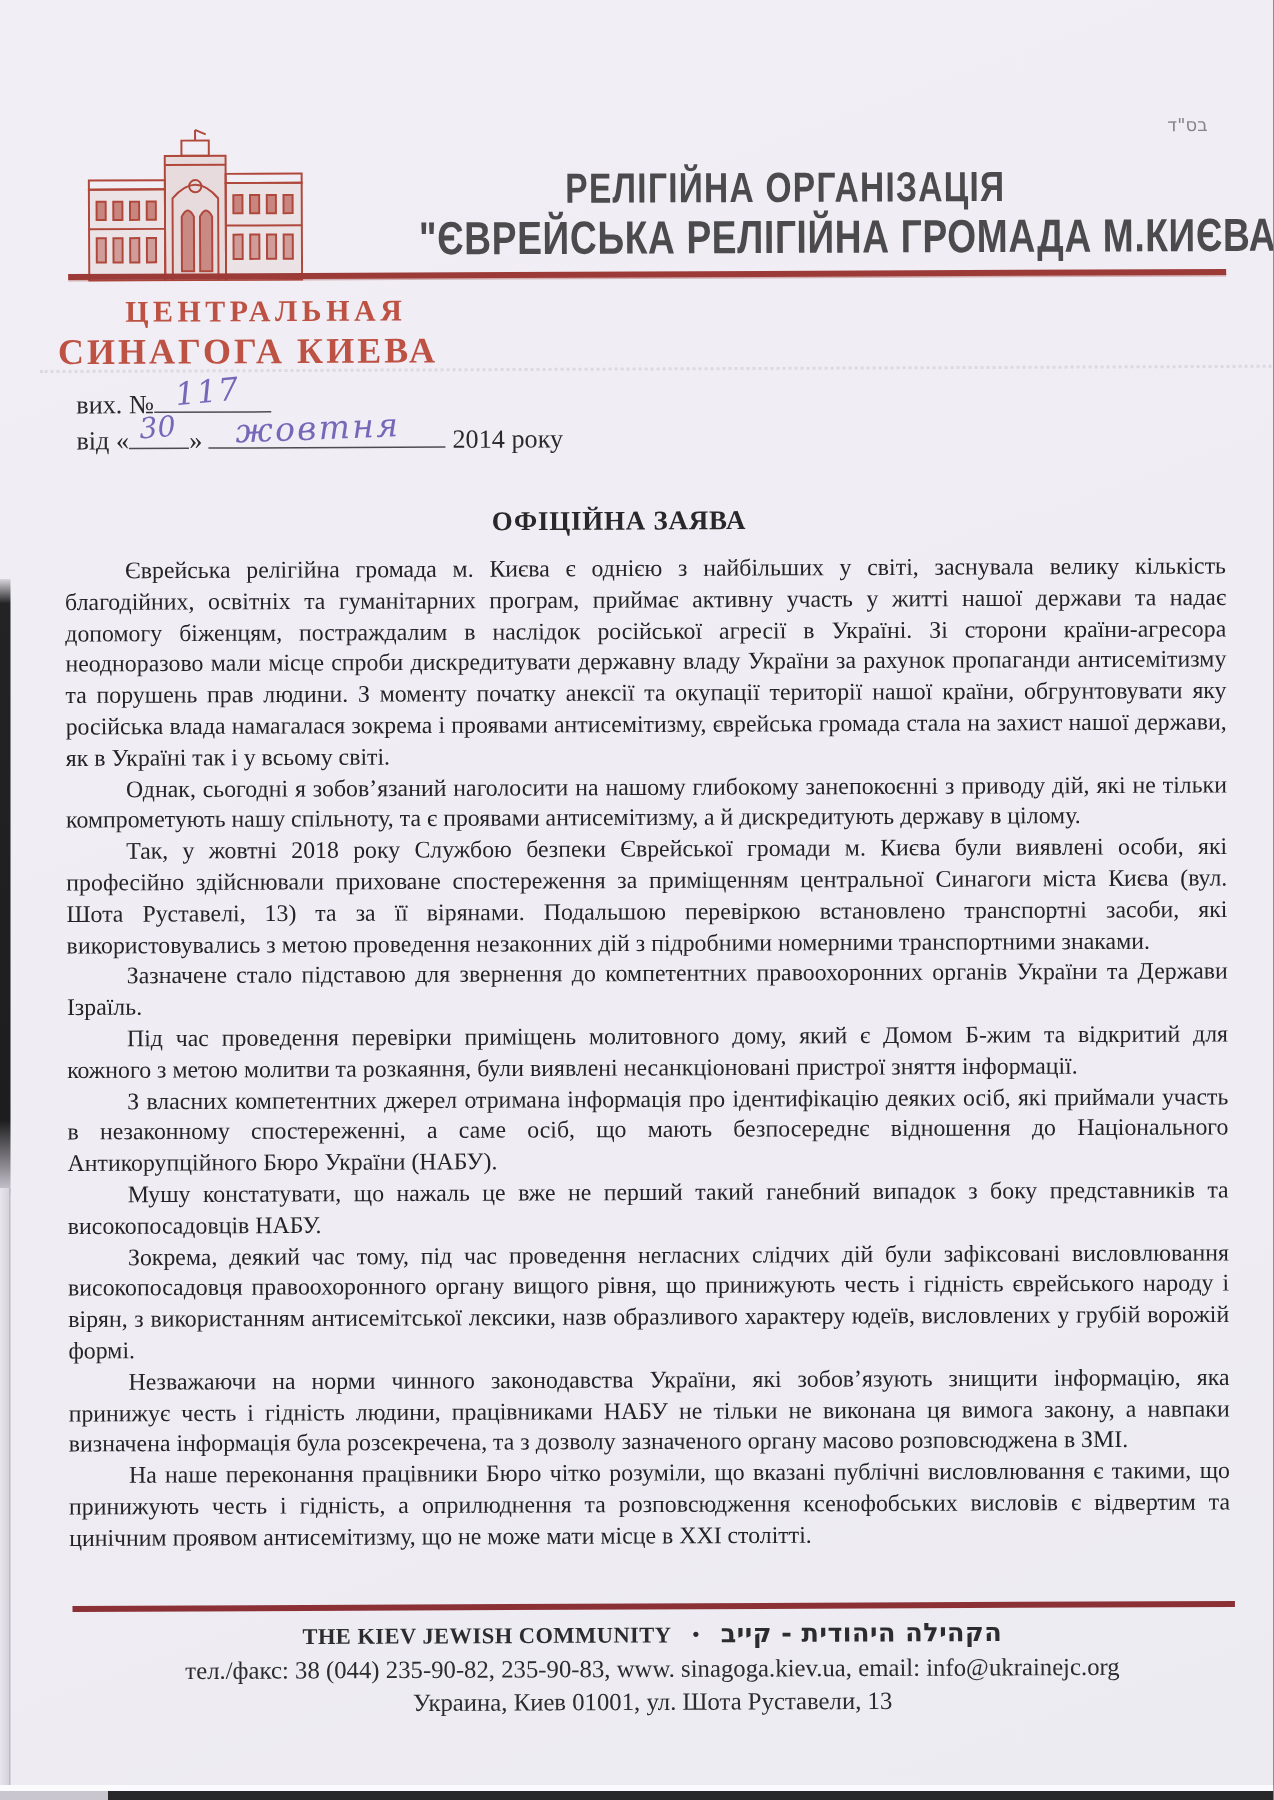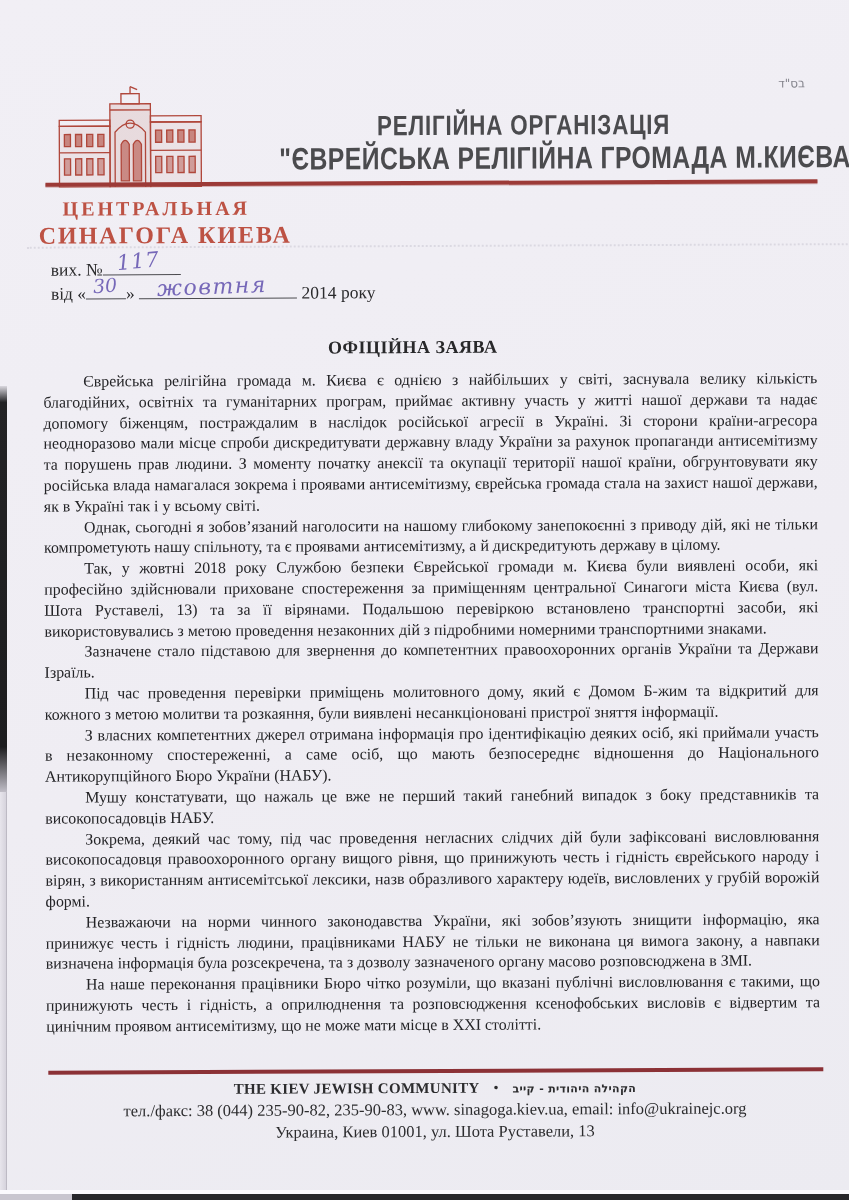--- a/index.html
+++ b/index.html
@@ -29,21 +29,21 @@
     font-family:"Liberation Sans", sans-serif; font-weight:700; color:#4b4b4e; line-height:1.12; }
   .org-line { display:inline-block; transform:scaleX(0.8); transform-origin:center; white-space:nowrap; }
   .org-line1 { font-size:28px; letter-spacing:1px; }
   .org-line2 { font-size:31px; letter-spacing:0.5px; margin-top:1px; }
   .red-rule { position:absolute; left:47px; right:30px; top:181px; height:4px;
     background:#9c3a37; box-shadow:0 1px 0 rgba(156,58,55,.35); }
   .artifact-line { position:absolute; left:28px; right:0; top:245px; height:0;
     border-top:2px dotted #cbc8d4; opacity:.55; }
   .logo-caption { position:absolute; left:40px; top:196px; color:#bd5244;
     font-family:"Liberation Serif", serif; font-weight:700; line-height:1.1; }
-  .cap1 { font-size:20px; letter-spacing:3px; padding-left:24px; }
+  .cap1 { font-size:20px; letter-spacing:3px; padding-left:24px;text-align:center; }
   .cap2 { font-size:24px; letter-spacing:2px; margin-top:3px; }
 
   
   .ref { position:absolute; left:52px; top:256px; font-size:17.5px; line-height:24px; color:#2a2a2c; }
   .blank { display:inline-block; border-bottom:1.4px solid #4c4c50; position:relative; height:17px; vertical-align:baseline; }
   .blank-no { width:78px; }
   .blank-day { width:40px; }
   .blank-month { width:158px; }
   .hw { position:absolute; color:#7668b8; font-style:italic; font-family:"DejaVu Serif", serif;
     white-space:nowrap; pointer-events:none; }
@@ -56,21 +56,21 @@
     font-weight:700; font-size:18px; letter-spacing:.5px; color:#28282a; }
   .body-text { position:absolute; left:44px; right:31px; top:370px;
     font-size:15.9px; line-height:20.8px; text-align:justify; color:#242427; }
   .body-text p { margin:0; text-indent:40px; }
 
   
   .footer-rule { position:absolute; left:46px; right:28px; top:1069px; height:4px; background:#8b3136; }
   .footer { position:absolute; left:30px; right:14px; top:1080px; text-align:center; color:#2c2c2e; }
   .f-line1 { font-size:15px; font-weight:700; letter-spacing:.3px; }
   .f-bullet { margin:0 14px; font-size:13px; position:relative; top:-1px; }
-  .f-he { font-family:"DejaVu Sans", sans-serif; font-weight:700; font-size:11px; direction:rtl; unicode-bidi:isolate; }
+  .f-he { font-family:"DejaVu Sans", sans-serif; font-weight:700; font-size:17px; direction:rtl; unicode-bidi:isolate; }
   .f-line2 { font-size:16.5px; margin-top:3px; }
   .f-line3 { font-size:16.5px; margin-top:2px; }
 </style>
 </head>
 <body>
 
 <div class="scan">
 
   <div class="tilt">
 

